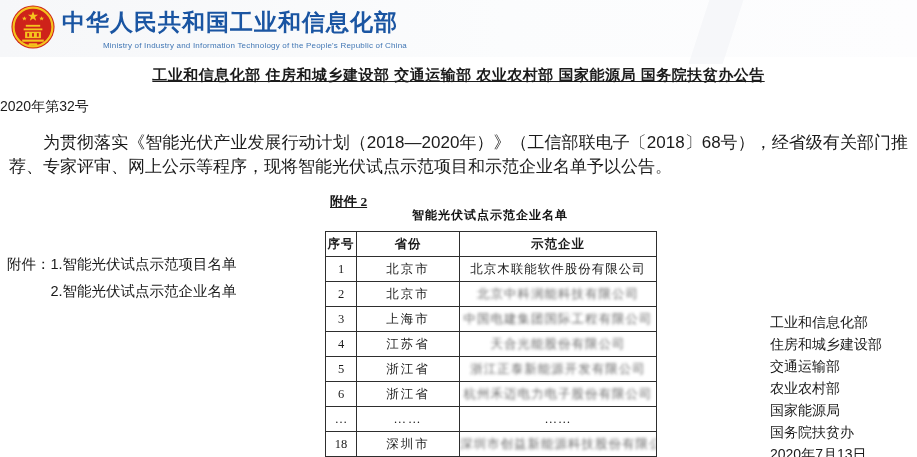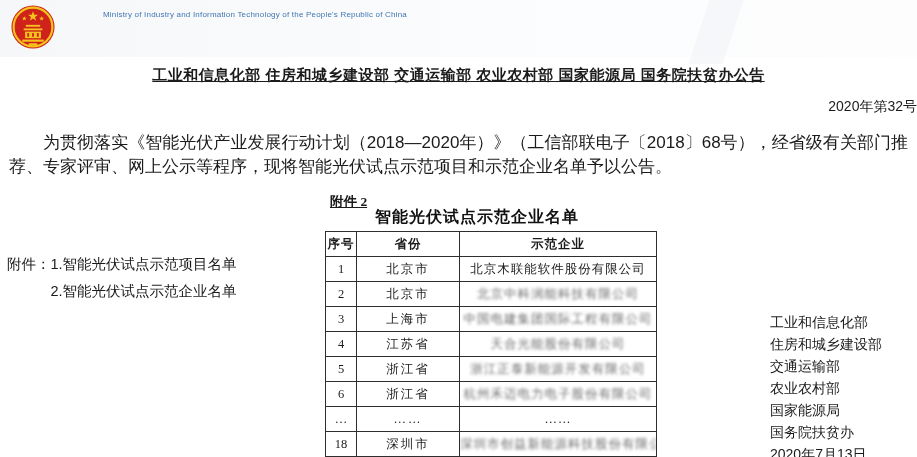--- a/index.html
+++ b/index.html
@@ -19,40 +19,40 @@
   .emblem { position:absolute; left:10px; top:4px; width:46px; height:46px; }
   .brand { position:absolute; left:62px; top:7px; }
   .brand-cn { font-size:23px; font-weight:bold; letter-spacing:1px; }
   .brand-en { font-size:8px; margin-top:3px; letter-spacing:.2px; }
   
   .doc-title {
     position:absolute; top:66px; left:0; width:917px; text-align:center;
     font-size:15px; font-weight:bold; color:#1c1c1c; letter-spacing:.5px;
   }
   .doc-number {
-    position:absolute; top:98px; left:0; width:917px; text-align:right;
+    position:absolute; top:98px; left:0; width:917px; text-align:left;
     font-size:14px; color:#1c1c1c;
   }
   .doc-paragraph {
     position:absolute; top:131px; left:9px; width:899px;
     font-size:17px; line-height:24px; text-indent:2em; text-align:justify;
   }
   .attachments {
     position:absolute; left:7px; top:203px; display:flex;
     font-size:14.5px; line-height:27px;margin-top:48px;
   }
   .attachments-label { white-space:nowrap; }
   
   .annex-label {
     position:absolute; left:330px; top:193px;
     font-family:"Liberation Serif", serif; font-size:13.5px; font-weight:bold;text-decoration:underline;
   }
   .annex-title {
-    position:absolute; left:312px; top:207px; width:330px; text-align:center;
-    font-family:"Liberation Serif", serif; font-size:16px; font-weight:bold;
+    position:absolute; left:325px; top:207px; width:330px; text-align:center;
+    font-family:"Liberation Serif", serif; font-size:12px; font-weight:bold;
     letter-spacing:1px; color:#111;
   }
   table.enterprise-table {
     position:absolute; left:325px; top:231px; width:331px;
     border-collapse:collapse; font-family:"Liberation Serif", serif;
     font-size:12.5px; color:#1b1b1b; table-layout:fixed;
   }
   .enterprise-table col.c-no { width:31px; }
   .enterprise-table col.c-prov { width:103px; }
   .enterprise-table col.c-comp { width:197px; }
@@ -88,20 +88,21 @@
         <rect x="19" y="34" width="26" height="2.6" fill="#f5c31e"></rect>
         <rect x="21" y="38.5" width="22" height="9" fill="#f5c31e"></rect>
         <rect x="24" y="40.5" width="2.6" height="5" fill="#ce221a"></rect>
         <rect x="30.7" y="40.5" width="2.6" height="5" fill="#ce221a"></rect>
         <rect x="37.4" y="40.5" width="2.6" height="5" fill="#ce221a"></rect>
         <rect x="17" y="49.5" width="30" height="3" fill="#f5c31e"></rect>
         <rect x="26" y="54.5" width="12" height="3.4" rx="1.2" fill="#f5c31e"></rect>
       </svg>
     </div>
     <div class="brand">
+      <div class="brand-cn" style="color:#1a55a2;">中华人民共和国工业和信息化部</div>
       <div class="brand-en" style="color:#4076b4;padding-left:41px;">Ministry of Industry and Information Technology of the People's Republic of China</div>
     </div>
   </header>
 
   <h1 class="doc-title" style="margin:0;text-decoration:underline;">工业和信息化部 住房和城乡建设部 交通运输部 农业农村部 国家能源局 国务院扶贫办公告</h1>
   <div class="doc-number">2020年第32号</div>
   <p class="doc-paragraph" style="margin:0;">为贯彻落实《智能光伏产业发展行动计划（2018—2020年）》（工信部联电子〔2018〕68号），经省级有关部门推荐、专家评审、网上公示等程序，现将智能光伏试点示范项目和示范企业名单予以公告。</p>
 
   <div class="attachments">
     <span class="attachments-label">附件：</span>

